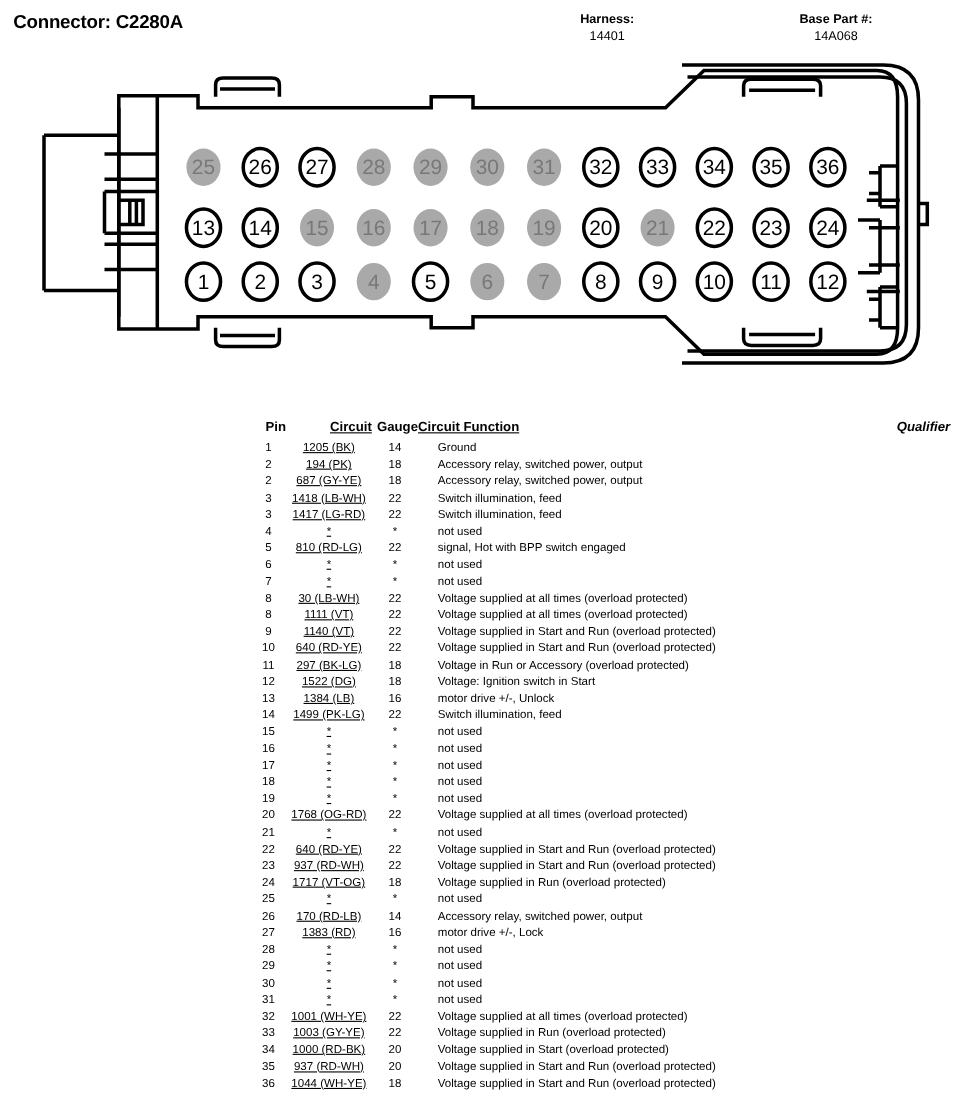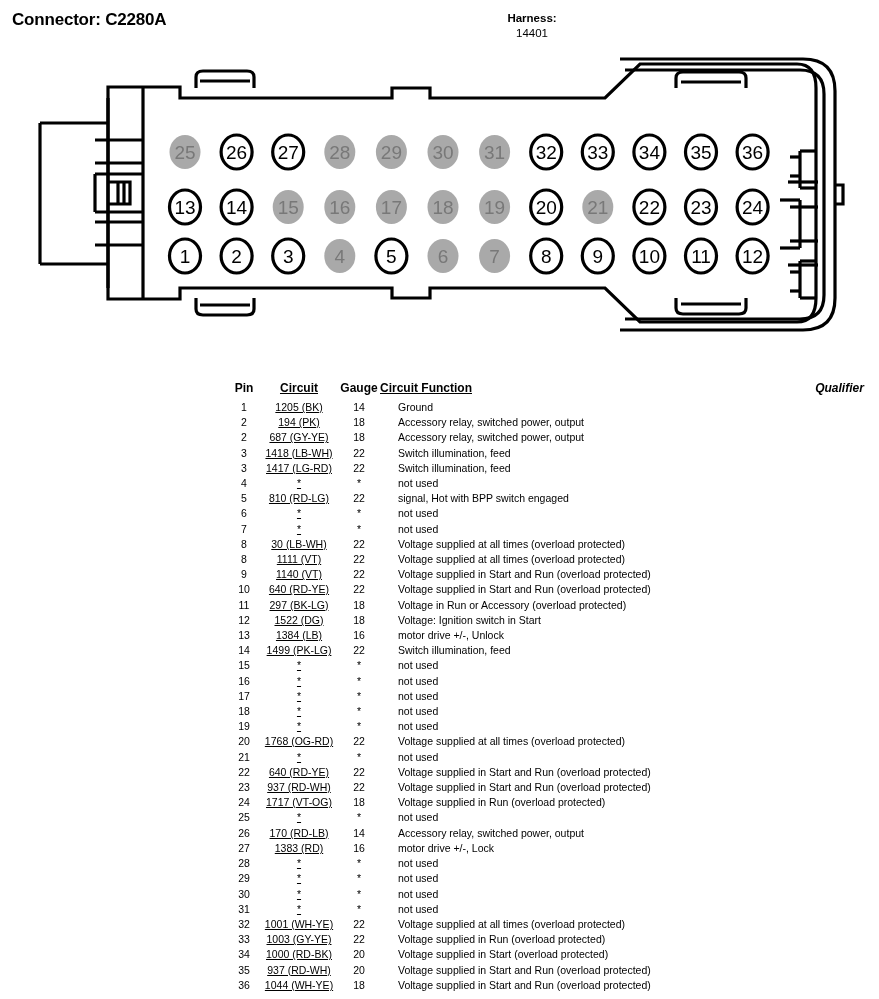--- a/index.html
+++ b/index.html
@@ -42,21 +42,21 @@
     line-height: 15px;
     white-space: nowrap;
   }
   .hdr-value {
     font-size: 11.5px;
     font-weight: normal;
     line-height: 15px;
     white-space: nowrap;
   }
   #hdr-description { left: 200px; top: 11px; width: 192px; }
-  #hdr-harness     { left: 452px; top: 11px; width: 160px; }
+  #hdr-harness     { left: 472px; top: 11px; width: 160px; }
   #hdr-basepart    { left: 672px; top: 11px; width: 176px; }
 
   
   #connector-diagram {
     position: absolute;
     left: 0; top: 52px;
     width: 879px;
     height: 300px;
   }
   #connector-diagram svg { display: block; }
@@ -117,36 +117,40 @@
   col.c-qual     { width: 79px;  }
 
   .col-pin      { text-align: center; }
   .col-circuit  { text-align: center; text-decoration: underline; }
   .col-gauge    { text-align: center; }
   .col-function { text-align: left; padding-left: 18px !important; }
   .col-qual     { text-align: left; }
 
   th.col-function { text-align: left; padding-left: 0 !important; text-decoration: underline; }
   th.col-qual     { text-align: center !important; font-style: italic; }
-  th.col-pin, th.col-circuit, th.col-gauge { text-align: center; }
+  th.col-pin, th.col-circuit, th.col-gauge { text-align: right; }
 
   .empty-mark { letter-spacing: 0; }
 </style>
 </head>
 <body>
 
 <div id="header">
   <div class="hdr-connector">Connector: C2280A</div>
 
 
   <div class="hdr-col" id="hdr-harness">
     <div class="hdr-label">Harness:</div>
     <div class="hdr-value">14401</div>
   </div>
 
+  <div class="hdr-col" id="hdr-basepart">
+    <div class="hdr-label">Base Part #:</div>
+    <div class="hdr-value">14A068</div>
+  </div>
 </div>
 
 <div id="connector-diagram">
   <svg width="879" height="300" viewBox="0 0 879 300" xmlns="http://www.w3.org/2000/svg">
     <g fill="none" stroke="#000000" stroke-width="3.2" stroke-linejoin="miter">
 
       <path d="M 620 7
                L 803 7
                Q 835 7 835 39
                L 835 246

